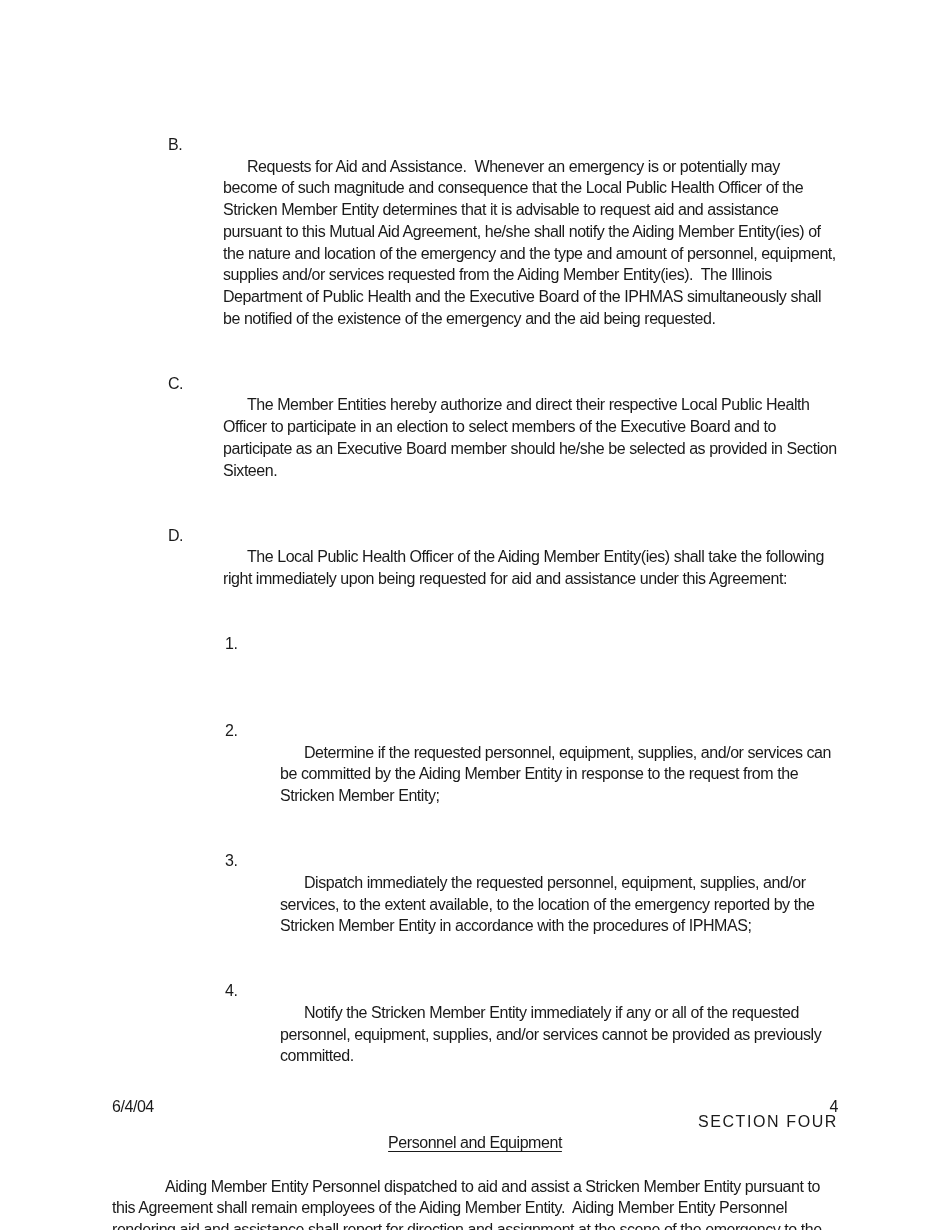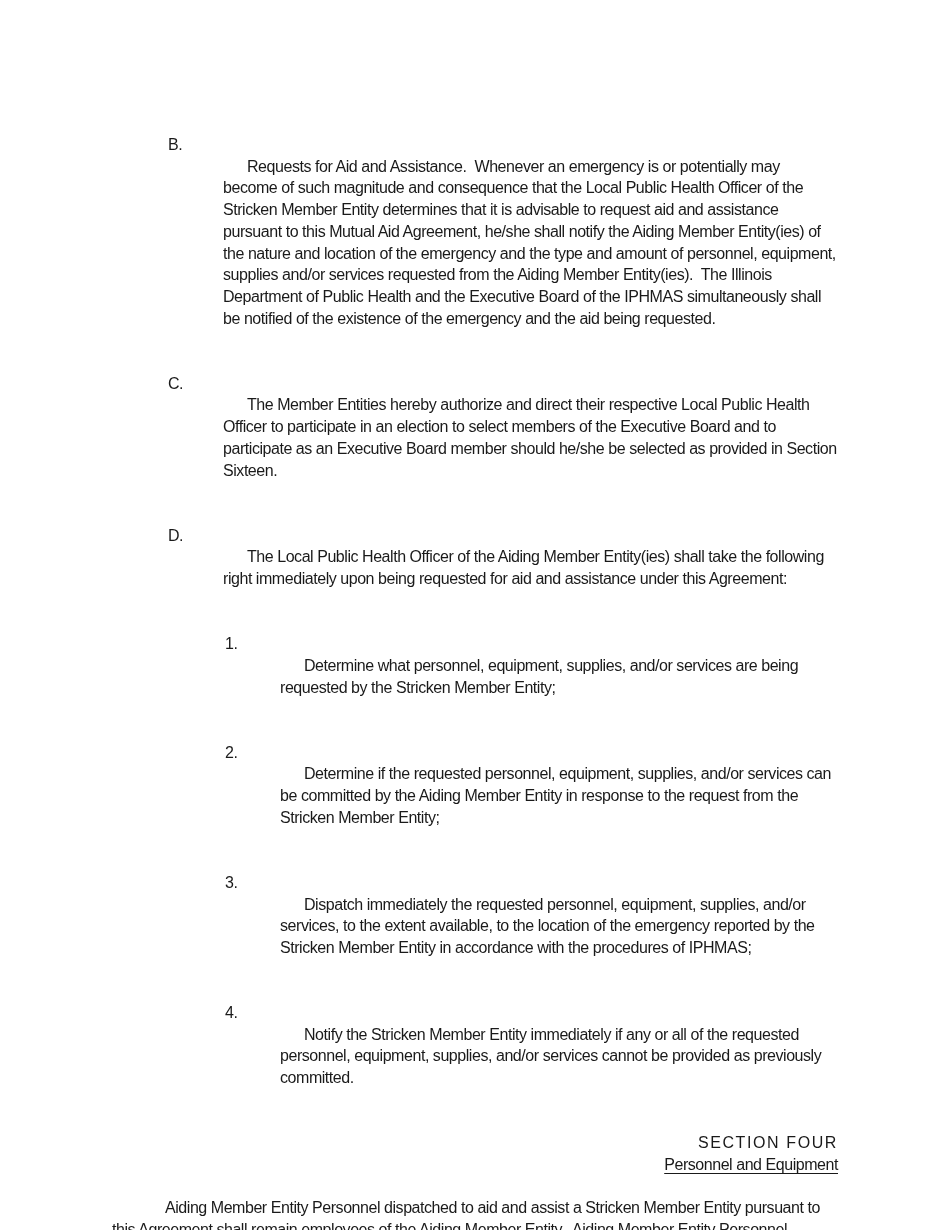--- a/index.html
+++ b/index.html
@@ -49,21 +49,21 @@
   }
   .prewrap {
     white-space: pre-wrap;
   }
   .section-heading {
     text-align: right;
     width: 726px;
     letter-spacing: 1.6px;
   }
   .section-subheading {
-    text-align: right;
+    text-align: center;
     width: 726px;
     margin: 0 0 21.7px 0;
   }
   .underlined {
     text-decoration: underline;
     text-underline-offset: 3px;
   }
   .body-paragraph {
     width: 726px;
     text-indent: 53px;
@@ -93,21 +93,21 @@
 
     <div class="outline-item prewrap">
       <span class="outline-label">C.</span><span>The Member Entities hereby authorize and direct their respective Local Public Health Officer to participate in an election to select members of the Executive Board and to participate as an Executive Board member should he/she be selected as provided in Section Sixteen.</span>
     </div>
 
     <div class="outline-item prewrap">
       <span class="outline-label">D.</span><span>The Local Public Health Officer of the Aiding Member Entity(ies) shall take the following right immediately upon being requested for aid and assistance under this Agreement:</span>
     </div>
 
     <div class="step-item prewrap">
-      <span class="step-label">1.</span><span>Determine what personnel, equipment, supplies, and/or services are being requested by the Stricken Member Entity;</span>
+      <span class="step-label">1.</span>
     </div>
 
     <div class="step-item prewrap">
       <span class="step-label">2.</span><span>Determine if the requested personnel, equipment, supplies, and/or services can be committed by the Aiding Member Entity in response to the request from the Stricken Member Entity;</span>
     </div>
 
     <div class="step-item prewrap">
       <span class="step-label">3.</span><span>Dispatch immediately the requested personnel, equipment, supplies, and/or services, to the extent available, to the location of the emergency reported by the Stricken Member Entity in accordance with the procedures of IPHMAS;</span>
     </div>
 
@@ -117,13 +117,17 @@
 
     <div class="section-heading">SECTION FOUR</div>
     <div class="section-subheading">
       <span class="underlined">Personnel and Equipment</span>
     </div>
 
     <div class="body-paragraph prewrap">Aiding Member Entity Personnel dispatched to aid and assist a Stricken Member Entity pursuant to this Agreement shall remain employees of the Aiding Member Entity.  Aiding Member Entity Personnel rendering aid and assistance shall report for direction and assignment at the scene of the emergency to the Local Public Health Officer of the Stricken Member Entity or his/her designee.  The Aiding Member Entity rendering aid and assistance shall at all times have the right to withdraw any and all aid and assistance upon the order of its Local Public</div>
 
   </div>
 
+  <div class="page-footer">
+    <span class="footer-date">6/4/04</span>
+    <span class="footer-page-number">4</span>
+  </div>
 </div>
 
 </body></html>

